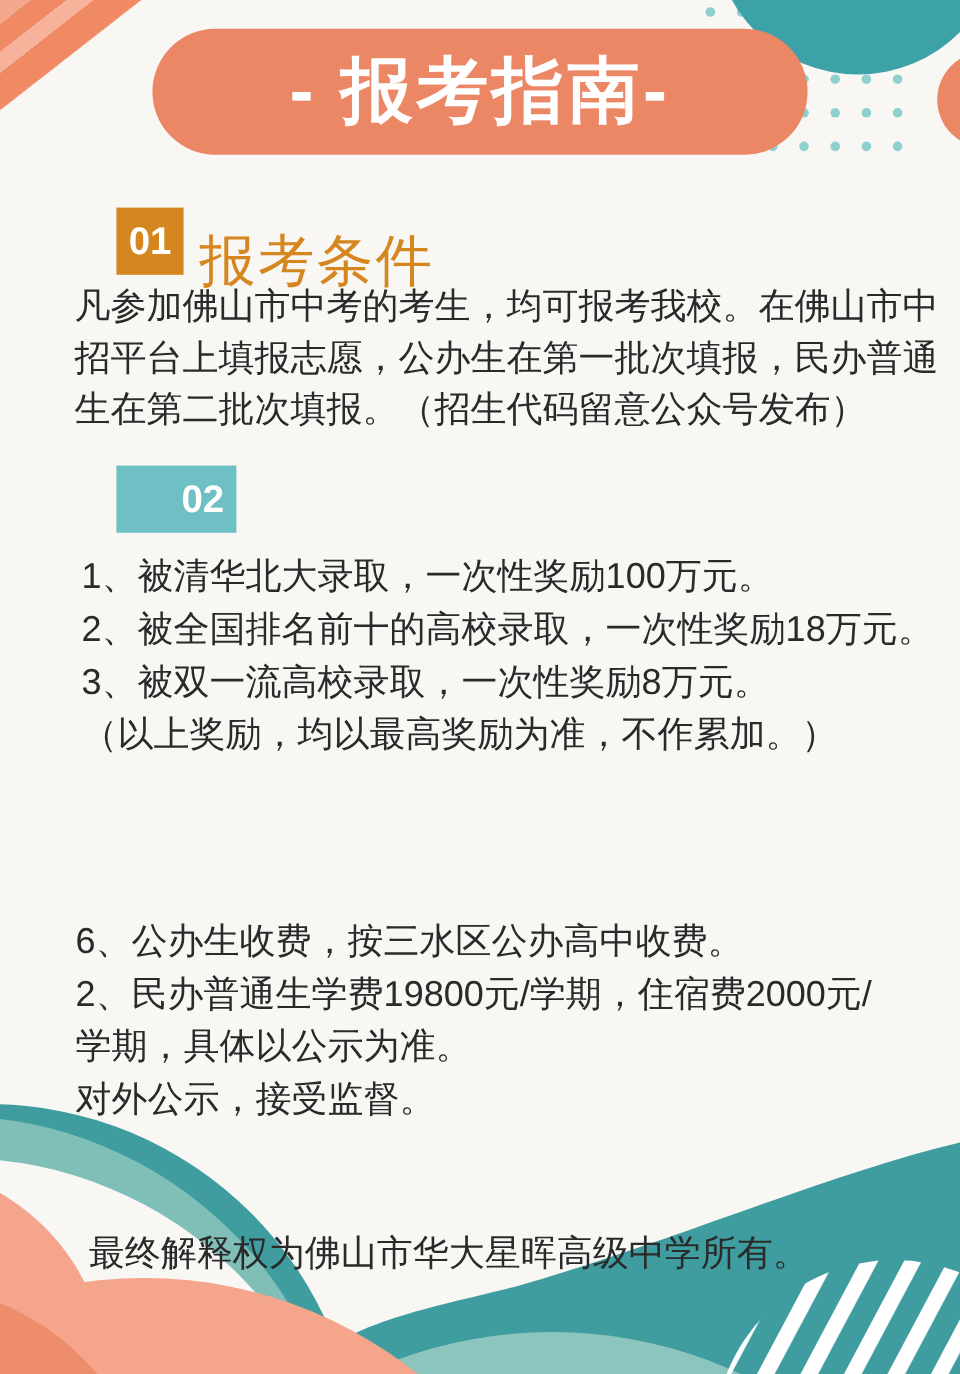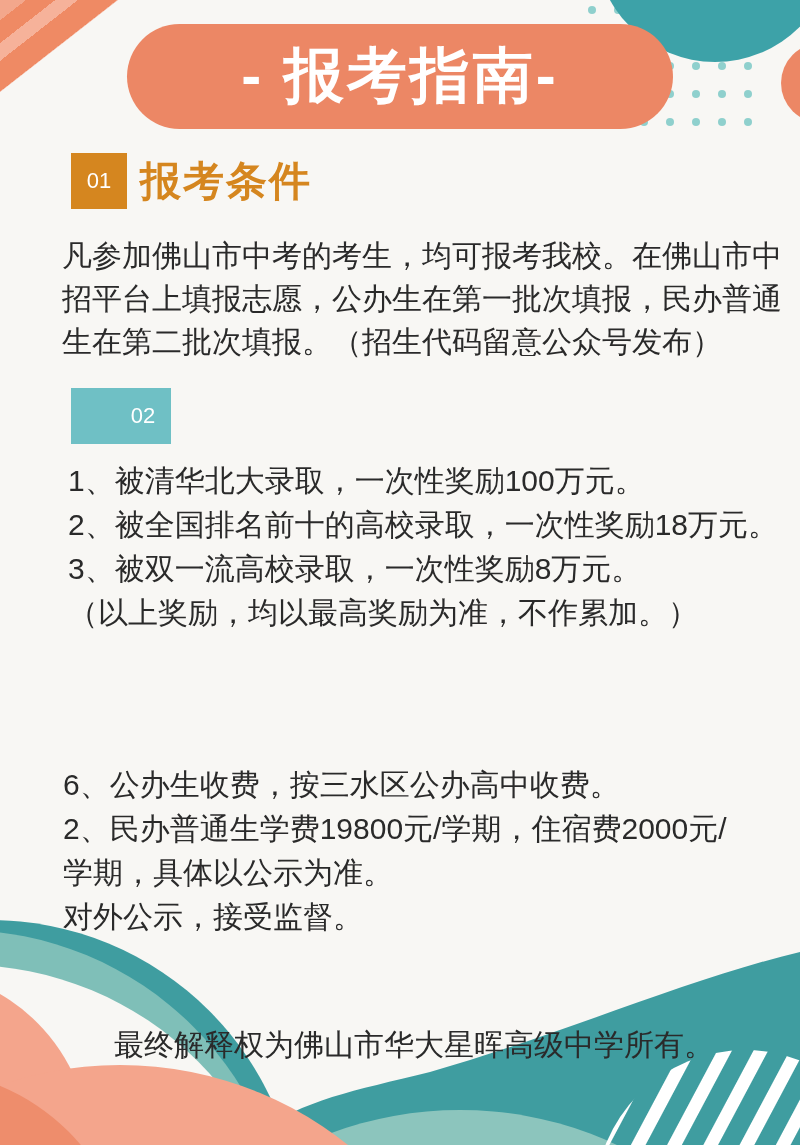--- a/index.html
+++ b/index.html
@@ -20,34 +20,34 @@
   .tr-bump{position:absolute;left:781px;top:43px;width:80px;height:80px;border-radius:50%;background:#ec8765;z-index:2;}
 
   
   .banner{position:absolute;left:127px;top:24px;width:546px;height:105px;border-radius:53px;background:#ec8765;
     display:flex;align-items:center;justify-content:center;z-index:3;}
   .banner span{color:#ffffff;font-size:60px;font-weight:900;letter-spacing:3px;white-space:nowrap;}
 
   
   .sec-head{position:absolute;left:71px;display:flex;align-items:center;gap:13px;z-index:3;}
   .badge{width:56px;height:56px;display:flex;align-items:center;justify-content:center;
-    color:#fff;font-size:22px;font-weight:400;}
+    color:#fff;font-size:32px;font-weight:700;margin-left:26px;}
   .badge.orange{background:#d5861f;}
   .badge.teal{background:#6fc0c5;padding-left:44px;}
-  .stitle{font-size:41px;font-weight:700;letter-spacing:2px;white-space:nowrap;}
+  .stitle{font-size:47px;font-weight:400;letter-spacing:2px;white-space:nowrap;margin-top:33px;}
   .stitle.orange{color:#d5861f;}
   .stitle.teal{color:#64bcc2;}
 
   
   .tblock{position:absolute;z-index:3;color:#2a2a2a;font-size:30px;font-weight:500;}
   .tblock div{white-space:nowrap;}
   .para{left:62px;top:234px;line-height:43px;}
   .list2{left:68px;top:459px;line-height:44px;}
   .list3{left:63px;top:763px;line-height:44px;}
-  .footer{left:74px;top:1023px;line-height:43px;margin-left:40px;}
+  .footer{left:74px;top:1023px;line-height:43px;}
 
   
   .bottom-decor{position:absolute;left:0;top:900px;z-index:1;}
   .footer{z-index:3;}
 </style>
 </head>
 <body>
 
 <div class="canvas">
 

